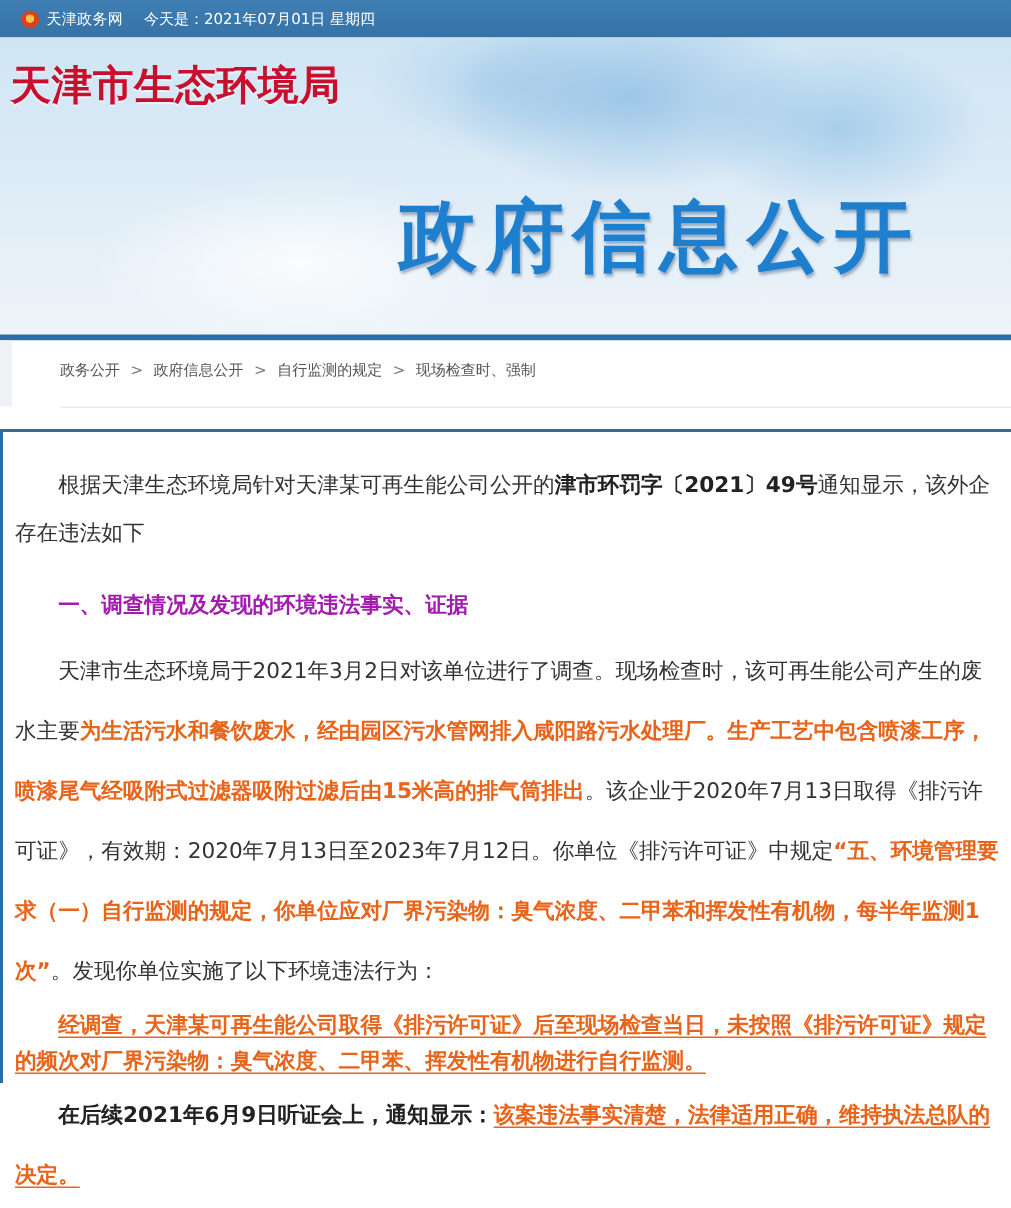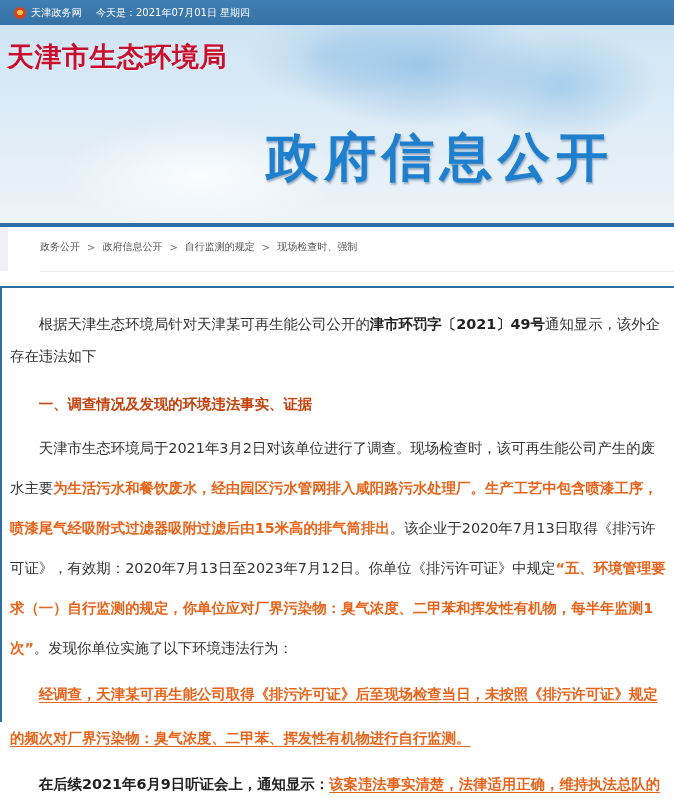--- a/index.html
+++ b/index.html
@@ -67,23 +67,23 @@
     }
     .article {
       position: absolute; left: 0; top: 286px; width: 674px; height: 436px;
       border-top: 2px solid #2e6ea6;
       border-left: 2px solid #2e6ea6;
       padding: 0 8px 0 8px;
       font-size: 14.4px; color: #333333; line-height: 40px;
     }
     .article p { text-indent: 2em; }
     .article .p1 { margin-top: 20px; line-height: 32px; }
-    .article .h1 { margin-top: 12px; font-weight: bold; color: #c2410c; }
+    .article .h1 { margin-top: 12px; font-weight: bold; color: #a21caf; }
     .article .p2 { margin-top: 4px; line-height: 40px; }
-    .article .p3 { margin-top: 4px; line-height: 44px; }
+    .article .p3 { margin-top: 4px; line-height: 24px; }
     .article .p4 { margin-top: 4px; line-height: 40px; }
     .hl { color: #e8641b; font-weight: bold; }
     .b { font-weight: bold; color: #222; }
     .ul { color: #e8641b; font-weight: bold; text-decoration: underline; text-underline-offset: 3px; }
   </style>
 </head>
 <body>
 
 <div class="topbar">
   <span class="emblem"></span>

